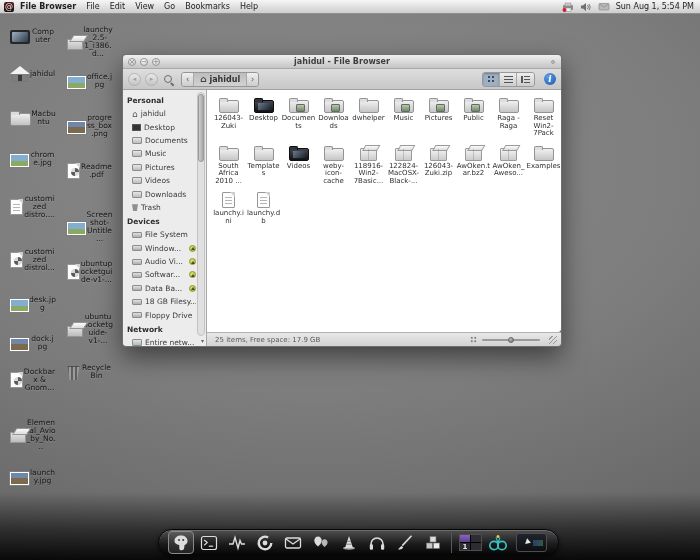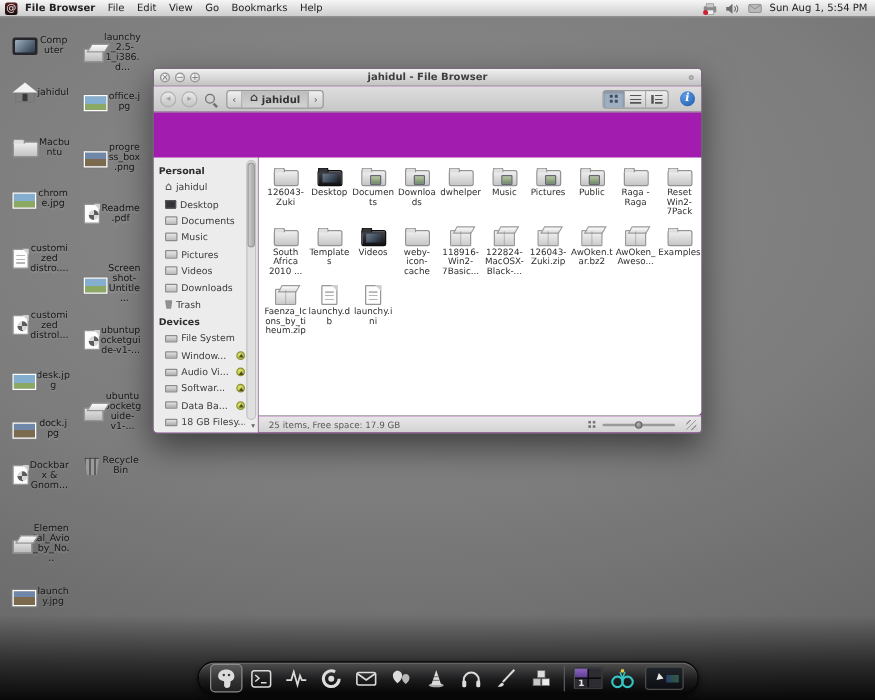--- a/index.html
+++ b/index.html
@@ -90,21 +90,21 @@
   .view-group{margin-left:auto;display:flex;border:1px solid #999;border-radius:3px;overflow:hidden;height:15px;}
   .view-btn{width:17px;display:flex;align-items:center;justify-content:center;background:linear-gradient(#ededed,#cdcdcd);border-right:1px solid #a8a8a8;}
   .view-btn:last-child{border-right:none;}
   .view-btn.active{background:#9fb0c4;box-shadow:inset 0 1px 2px rgba(0,0,0,.3);}
   .vg-grid{width:8px;height:8px;background-image:radial-gradient(#3c4a5c 1.1px,transparent 1.3px);background-size:4px 4px;}
   .vg-lines{width:9px;height:7px;background:repeating-linear-gradient(#555 0 1px,transparent 1px 3px);}
   .vg-lines.compact{width:9px;background:repeating-linear-gradient(#555 0 1px,transparent 1px 3px),linear-gradient(#555,#555);background-size:6px 7px,2px 7px;background-position:right top,left top;background-repeat:no-repeat;}
   .info-btn{width:12px;height:12px;border-radius:50%;margin-left:5px;background:radial-gradient(circle at 35% 30%,#5e9ce6,#1b57a8);
     color:#fff;font-family:"DejaVu Serif",serif;font-style:italic;font-weight:bold;font-size:9px;line-height:12px;text-align:center;}
 
-  .content{flex:1;display:flex;min-height:0;margin-top:36px;}
+  .content{flex:1;display:flex;min-height:0;}
   .sidebar{width:84px;background:#ececec;border-right:1px solid #a8a8a8;position:relative;padding:3px 10px 0 4px;
     font-size:7.5px;color:#3c3c3c;overflow:hidden;border-radius:0 0 0 3px;}
   .sb-header{font-weight:bold;color:#2e2e2e;margin:3px 0 2px;}
   .sb-item{display:flex;align-items:center;gap:3px;height:13.4px;padding-left:5px;white-space:nowrap;overflow:hidden;}
   .sb-eject{margin-left:auto;width:7px;height:7px;border-radius:50%;flex:none;position:relative;
     background:radial-gradient(circle at 35% 30%,#dde468,#a9b13c);border:1px solid #8c922f;}
   .sb-eject::before{content:"";position:absolute;left:1.2px;top:1.5px;border-left:2.2px solid transparent;border-right:2.2px solid transparent;border-bottom:3px solid #4e521a;}
   .m{flex:none;display:inline-block;}
   .m-home::before{content:"⌂";font-size:9px;color:#555;}
   .m-screen{width:9px;height:7px;background:#33333a;border-radius:1px;box-shadow:inset 0 0 0 1px #555;}
@@ -544,35 +544,29 @@
             <div class="flabel">AwOken_Aweso...</div>
           </div>
         <div class="fcell">
             <div class="fic">
               <div class="f-folder"></div>
             </div>
             <div class="flabel">Examples</div>
           </div>
         <div class="fcell">
             <div class="fic">
-              <div class="f-archive"></div>
-            </div>
-            <div class="flabel">Faenza_Icons_by_tiheum.zip</div>
-          </div>
-        <div class="fcell">
-            <div class="fic">
               <div class="i-page"></div>
             </div>
+            <div class="flabel">launchy.ini</div>
+          </div>
+        <div class="fcell">
+            <div class="fic">
+              <div class="i-page"></div>
+            </div>
             <div class="flabel">launchy.db</div>
-          </div>
-        <div class="fcell">
-            <div class="fic">
-              <div class="i-page"></div>
-            </div>
-            <div class="flabel">launchy.ini</div>
           </div>
       </div>
       <div class="statusbar">
         <span>25 items, Free space: 17.9 GB</span>
         <div class="zoom-area">
           <span class="zg"></span>
           <div class="slider">
               <div class="slider-thumb"></div>
             </div>
           <div class="grip"></div>

